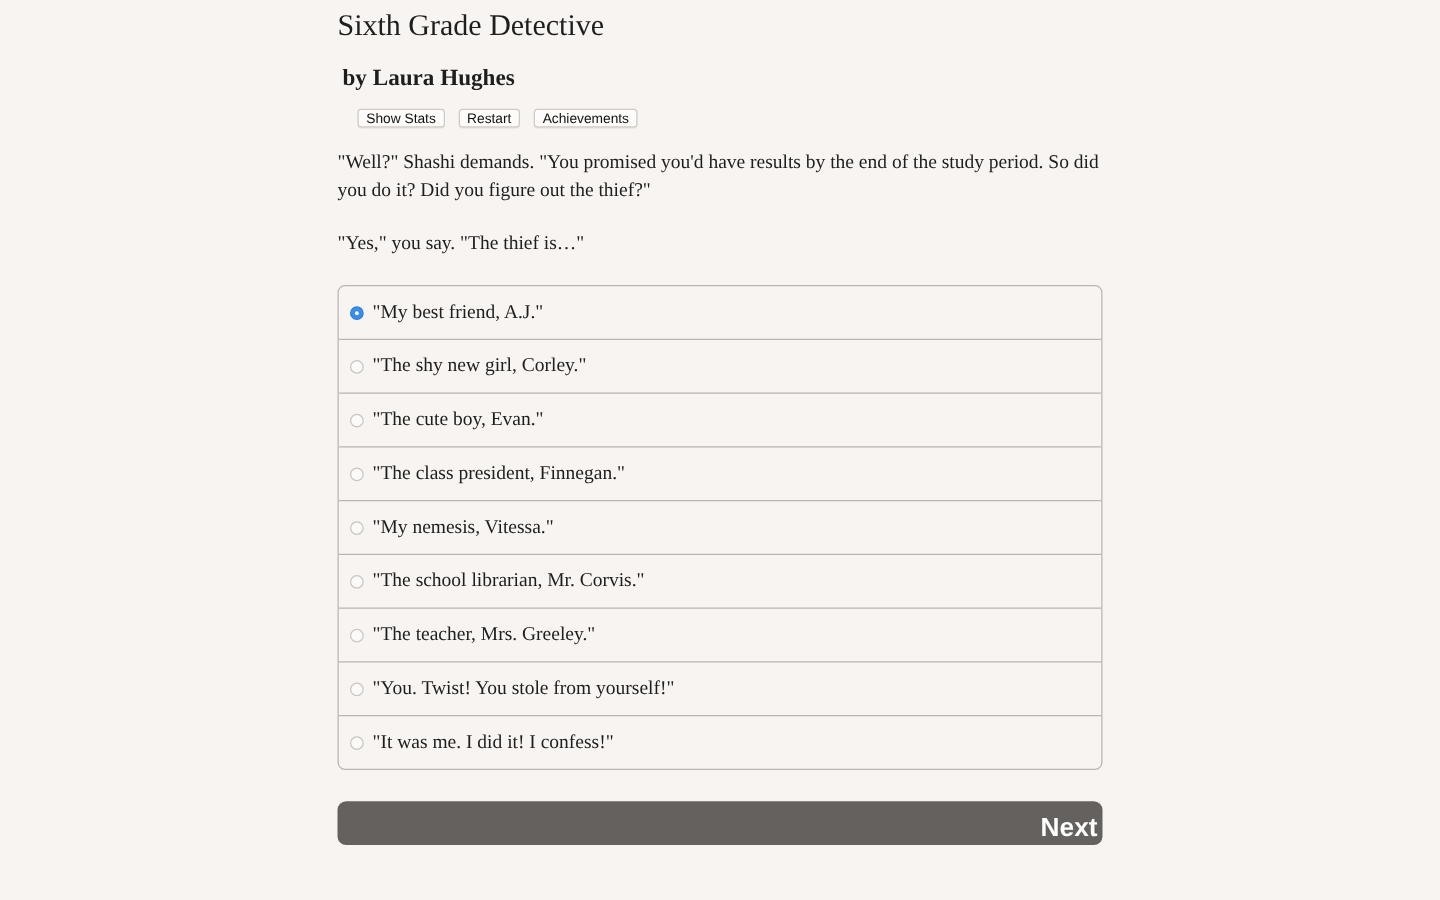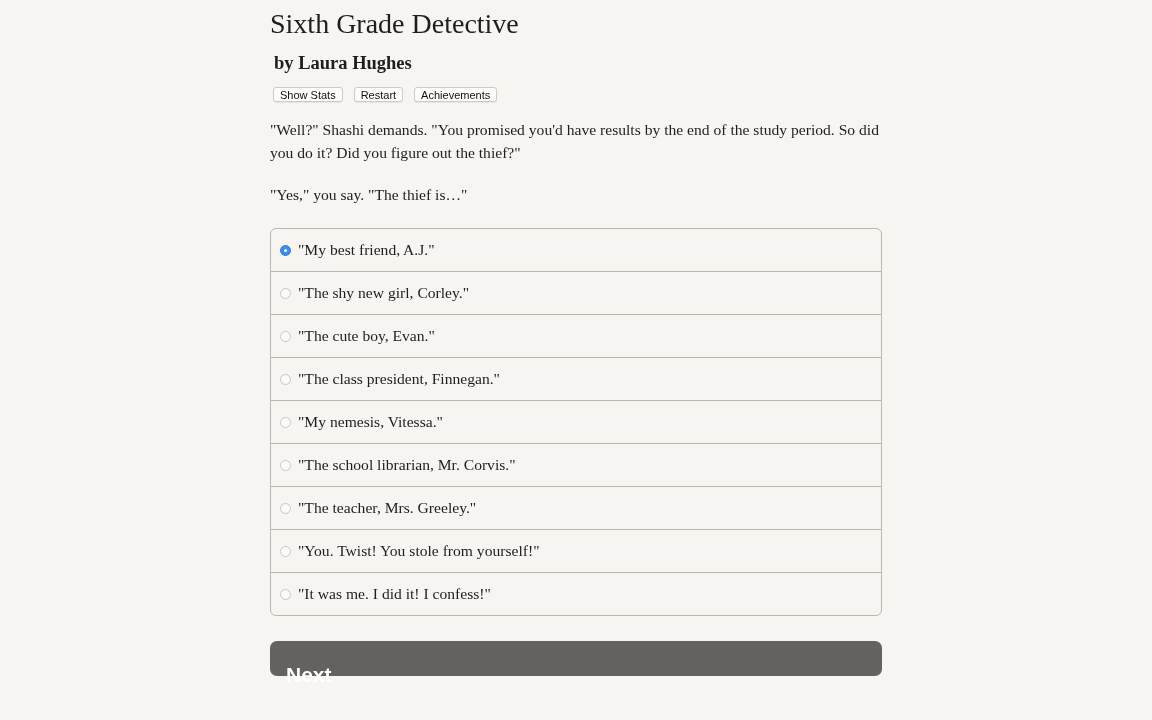--- a/index.html
+++ b/index.html
@@ -6,28 +6,28 @@
     body {
       width: 1152px; height: 720px; overflow: hidden;
       background: #f7f4f1;
       font-family: "DejaVu Serif", "Liberation Serif", serif;
       color: #1e1e1e;
     }
     .page { position: absolute; left: 270px; top: 0; width: 612px; }
     .title {
       position: absolute; top: 8px; left: 0;
       font-family: "Liberation Serif", serif;
-      font-size: 28px; font-weight: normal; margin: 0; white-space: nowrap;
+      font-size: 24px; font-weight: normal; margin: 0; white-space: nowrap;
     }
     .author {
       position: absolute; top: 49px; left: 0;
       font-family: "Liberation Serif", serif;
       font-size: 18.5px; margin: 4px; white-space: nowrap;
     }
-    .toolbar { position: absolute; top: 87px; left: 3px; display: flex; gap: 11px; justify-content: space-between; }
+    .toolbar { position: absolute; top: 87px; left: 16px; display: flex; gap: 11px; justify-content: space-between; }
     .tb-btn {
       font-family: "Liberation Sans", sans-serif;
       font-size: 11px; color: #111;
       background: #fdfcfb; border: 1px solid #cfcac4; border-radius: 3px;
       padding: 1px 6px; height: 15px; line-height: 13px;
       box-shadow: 0 1px 0 rgba(0,0,0,0.06);
       cursor: pointer;
     }
     .passage {
       position: absolute; top: 118px; left: 0; width: 612px;
@@ -58,22 +58,22 @@
       width: 3px; height: 3px; border-radius: 50%; background: #fff;
     }
     .choice-label {
       font-family: "Liberation Serif", serif;
       font-size: 15.6px; white-space: nowrap;
     }
     .next-btn {
       position: absolute; top: 641px; left: 0; width: 612px; height: 35px;
       background: #64615f; color: #ffffff; border: none; border-radius: 7px;
       font-family: "Liberation Sans", sans-serif; font-weight: bold;
-      font-size: 21px; line-height: 35px; text-align: left;
-      cursor: pointer; padding: 16px;
+      font-size: 21px; line-height: 35px; text-align: right;
+      cursor: pointer; padding: 4px;
     }
   </style>
 </head>
 <body>
 
 <div class="page">
   <h1 class="title">Sixth Grade Detective</h1>
   <h2 class="author">by Laura Hughes</h2>
 
   <div class="toolbar">

